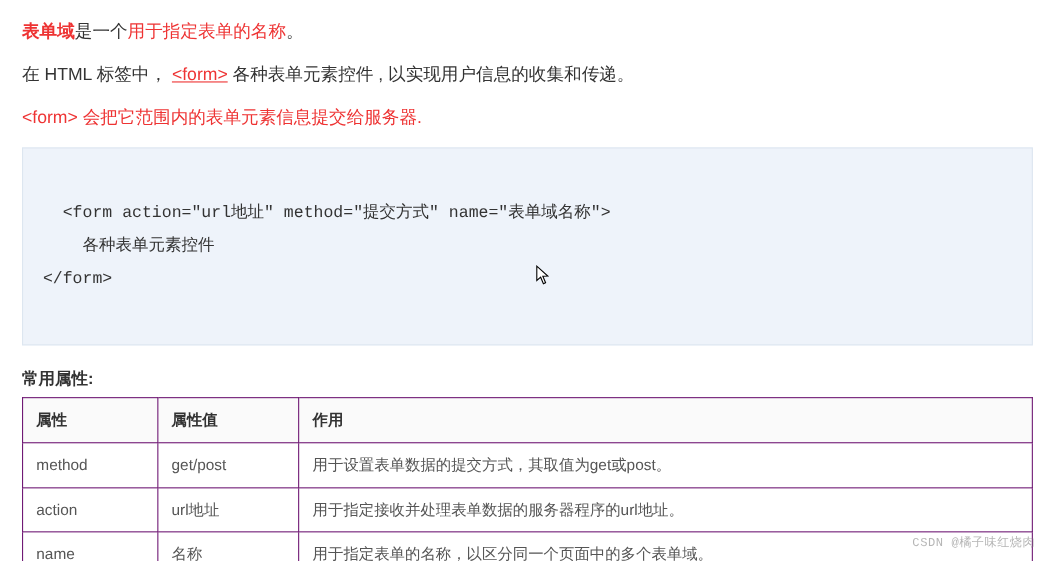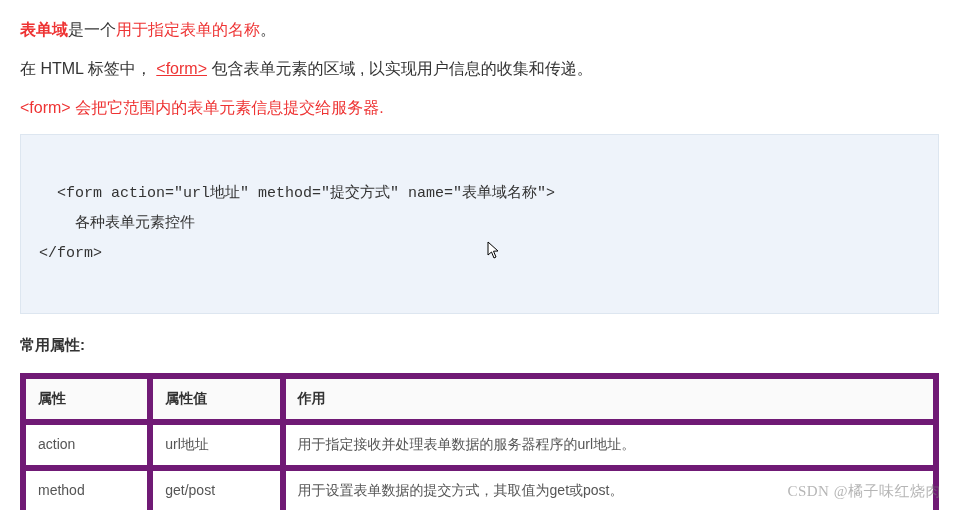--- a/index.html
+++ b/index.html
@@ -31,60 +31,60 @@
     position: relative;
   }
   .cursor-icon {
     position: absolute;
     left: 430px;
     top: 76px;
     width: 14px;
     height: 18px;
     pointer-events: none;
   }
-  .section-heading { font-weight: 700; font-size: 15px; margin: 12px 0 16px 0; }
+  .section-heading { font-weight: 700; font-size: 15px; margin: 12px 0 4px 0; }
   table.attrs {
     width: 100%;
     border-collapse: collapse;
     font-size: 14px;
   }
   table.attrs th, table.attrs td {
-    border: 6px solid #701a75;
+    border: 1px solid #701a75;
     padding: 8px 12px;
     text-align: left;
     vertical-align: middle;
   }
   table.attrs th {
     background: #fafafa;
     font-weight: 700;
     color: #333;
   }
   table.attrs td {
     color: #555;
     background: #fff;
   }
   .watermark {
     position: absolute;
     right: 18px;
     bottom: 6px;
-    font-size: 15px;
+    font-size: 11px;
     color: rgba(120,120,120,0.55);
-    font-family: Liberation Serif, serif;
+    font-family: Liberation Mono, monospace;
     letter-spacing: 0.5px;
   }
 </style>
 </head>
 <body>
 
 <p class="para">
   <span class="red bold">表单域</span><span>是一个</span><span class="red">用于指定表单的名称</span><span>。</span>
 </p>
 
 <p class="para">
-  <span>在 HTML 标签中， </span><span class="code-tag">&lt;form&gt;</span><span> 包含表单元素的区域 , 以实现用户信息的收集和传递。</span>
+  <span>在 HTML 标签中， </span><span class="code-tag">&lt;form&gt;</span><span> 各种表单元素控件 , 以实现用户信息的收集和传递。</span>
 </p>
 
 <p class="para red">
   <span>&lt;form&gt; 会把它范围内的表单元素信息提交给服务器.</span>
 </p>
 
 <div class="code-block">
   <span>&lt;form action="url地址" method="提交方式" name="表单域名称"&gt;
     各种表单元素控件
 &lt;/form&gt;</span>
@@ -100,28 +100,28 @@
 <table class="attrs">
   <thead>
     <tr>
       <th>属性</th>
       <th>属性值</th>
       <th>作用</th>
     </tr>
   </thead>
   <tbody>
     <tr>
+      <td>method</td>
+      <td>get/post</td>
+      <td>用于设置表单数据的提交方式，其取值为get或post。</td>
+    </tr>
+    <tr>
       <td>action</td>
       <td>url地址</td>
       <td>用于指定接收并处理表单数据的服务器程序的url地址。</td>
-    </tr>
-    <tr>
-      <td>method</td>
-      <td>get/post</td>
-      <td>用于设置表单数据的提交方式，其取值为get或post。</td>
     </tr>
     <tr>
       <td>name</td>
       <td>名称</td>
       <td>用于指定表单的名称，以区分同一个页面中的多个表单域。</td>
     </tr>
   </tbody>
 </table>
 
 <div class="watermark">CSDN @橘子味红烧肉</div>

